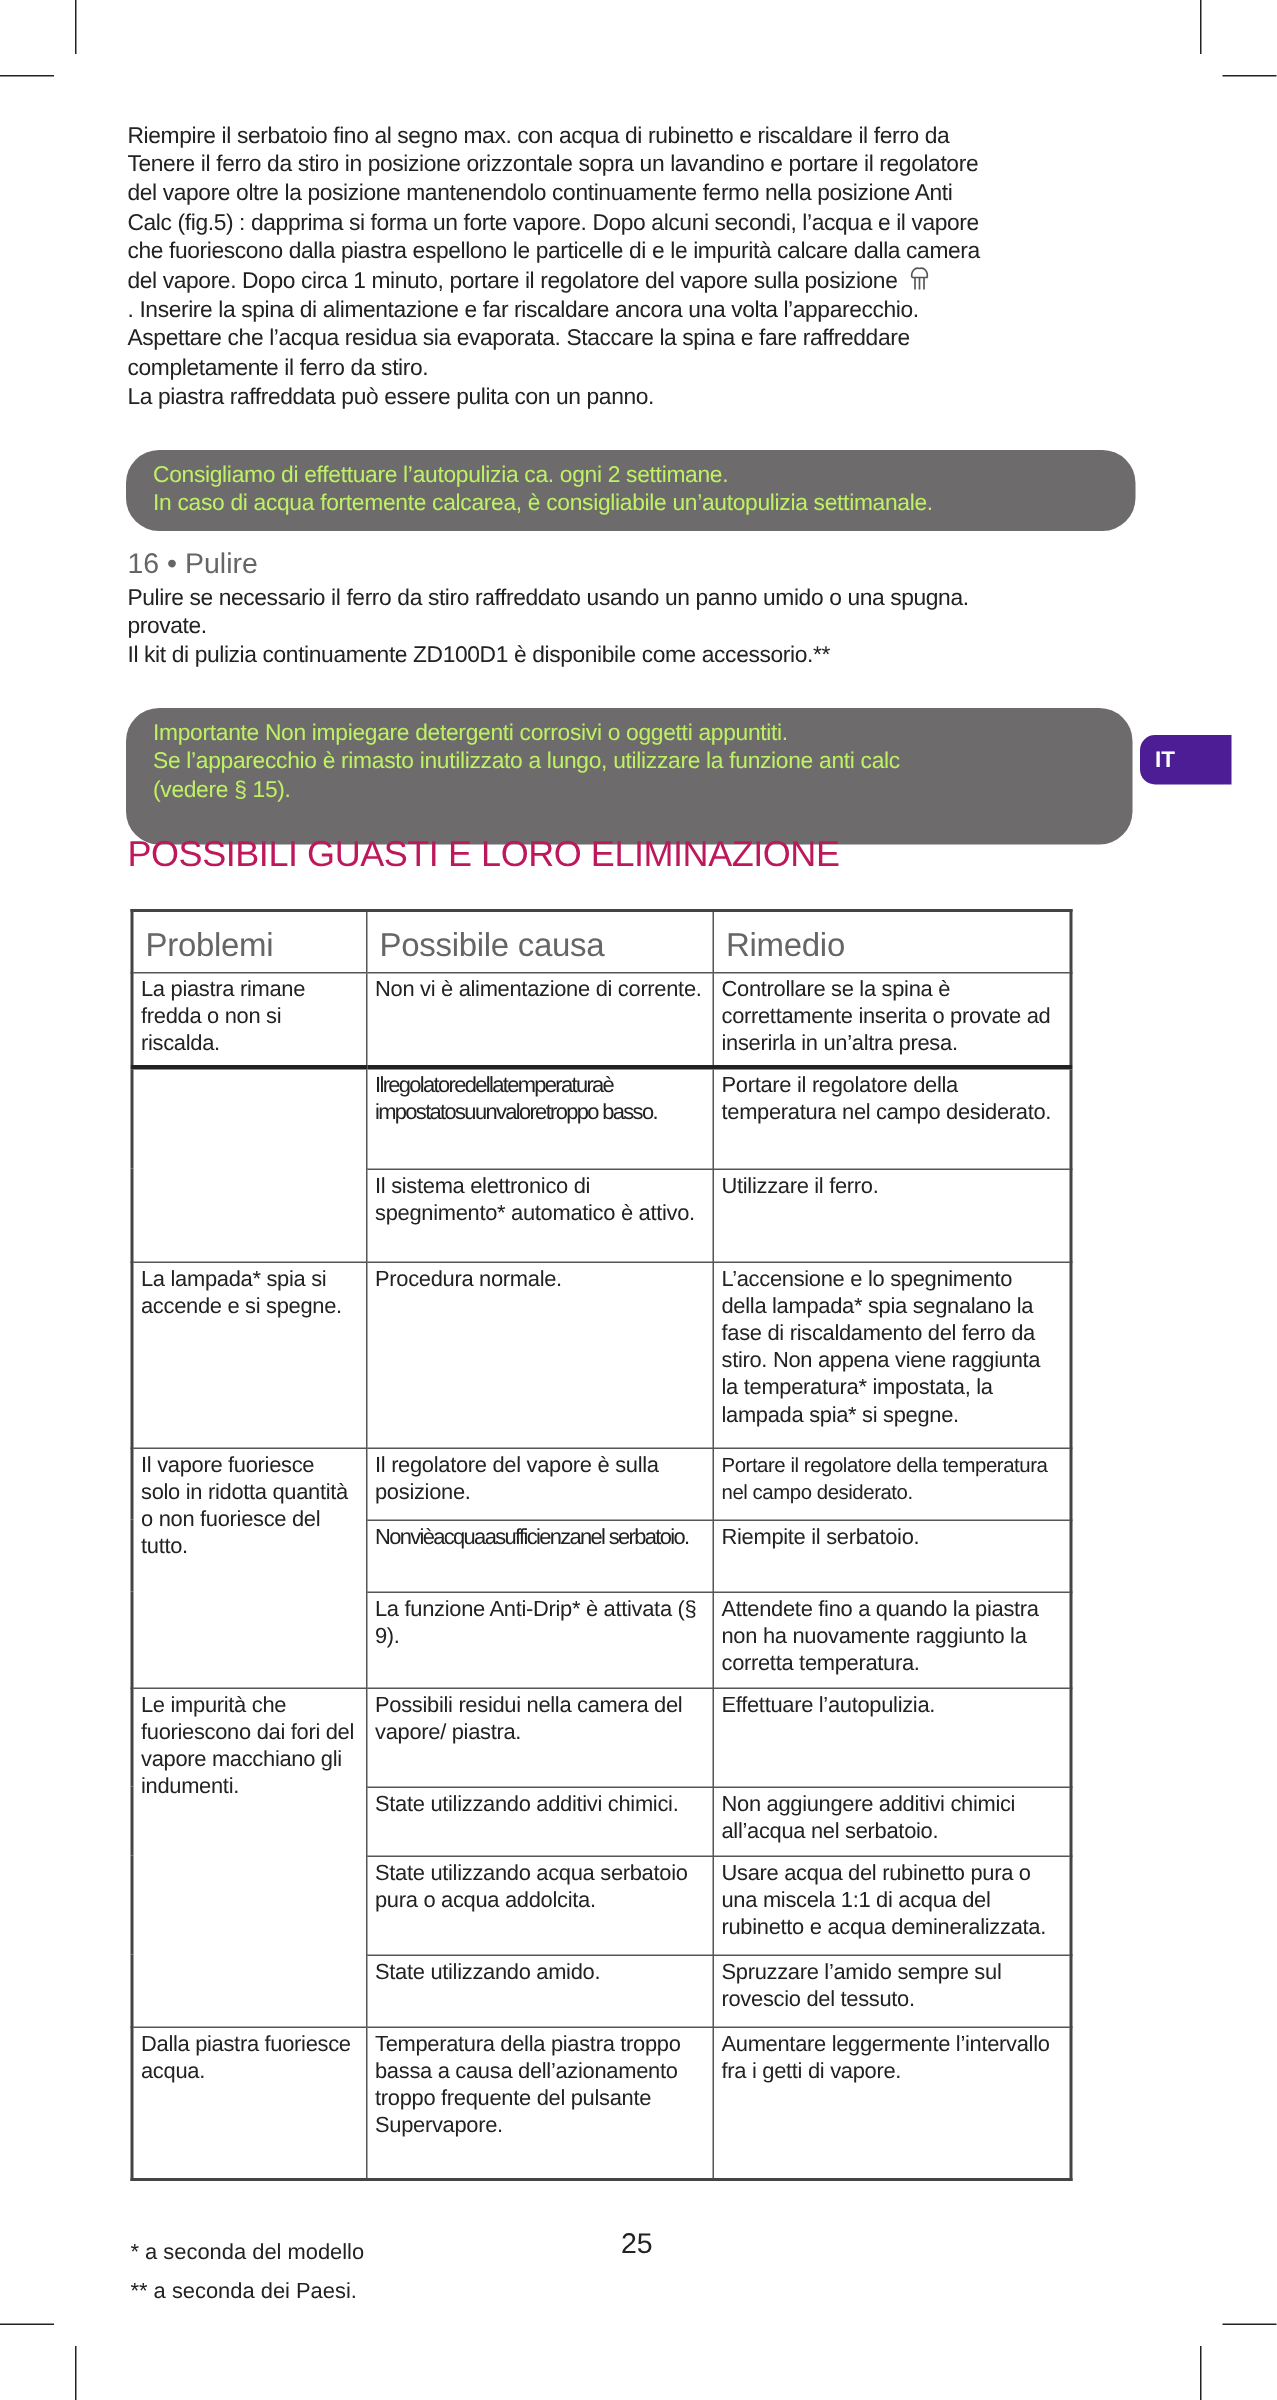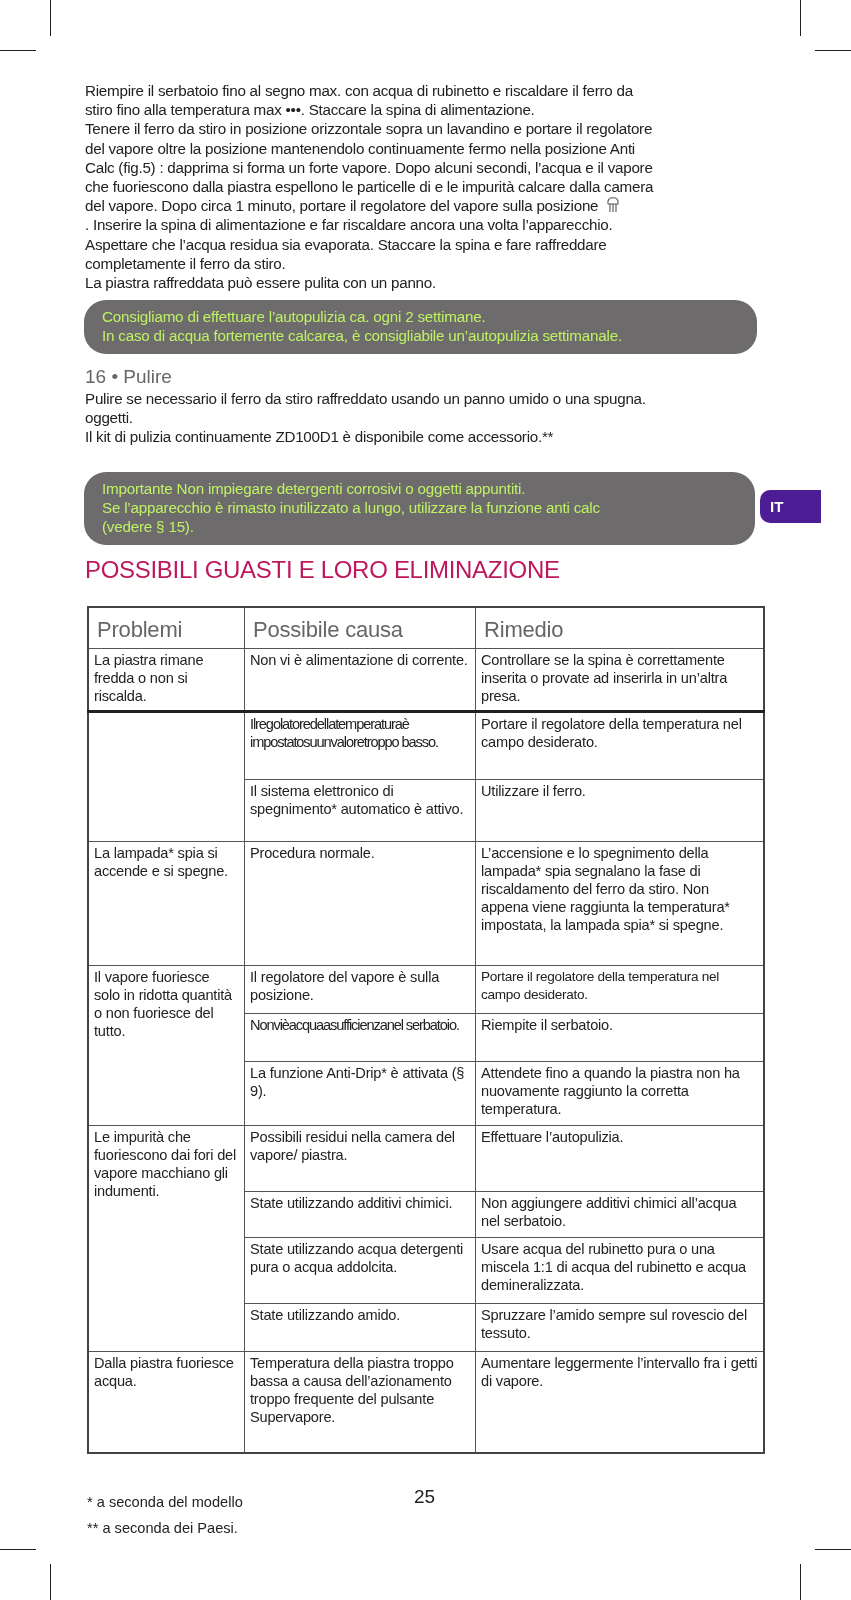--- a/index.html
+++ b/index.html
@@ -9,21 +9,21 @@
   .p { position:absolute; left:85px; width:680px; font-size:15.2px; line-height:19.2px; letter-spacing:-0.25px; }
   .p div { white-space:nowrap; }
   .note { position:absolute; left:84px; background:#6d6b6c; color:#bef264; border-radius:22px;
           font-size:15.2px; line-height:19px; padding:7px 18px; box-sizing:border-box; letter-spacing:-0.2px; }
   .note div { white-space:nowrap; }
   .sec-title { position:absolute; left:85px; top:366px; font-size:19px; color:#666; }
   .h2 { position:absolute; left:85px; top:556px; font-size:24px; color:#be185d; letter-spacing:-0.3px; }
   .it-tab { position:absolute; left:760px; top:490px; width:61px; height:33px; background:#4c1d95;
             border-radius:10px 0 0 10px; color:#fff; font-weight:bold; font-size:15px; line-height:33px;
             padding-left:10px; box-sizing:border-box; }
-  table.t { position:absolute; left:87px; top:606px; width:678px; border-collapse:collapse;
+  table.t { position:absolute; left:87px; top:606px; width:628px; border-collapse:collapse;
             font-size:14.6px; line-height:18.2px; letter-spacing:-0.2px; }
   table.t td, table.t th { border:1.5px solid #555; vertical-align:top; padding:2px 5px 4px 5px; text-align:left; font-weight:normal; }
   table.t { border:2.5px solid #444; }
   table.t th { font-size:22px; color:#666; padding:10px 8px 6px 8px; line-height:24px; }
   table.t tr.thick td { border-top:3px solid #222; }
   .c1 { width:139px; } .c2 { width:214px; }
   .tight { letter-spacing:-1.1px; }
   .small { font-size:13.6px; letter-spacing:-0.3px; }
   .foot { position:absolute; left:87px; font-size:14.6px; }
   .pageno { position:absolute; left:414px; top:1486px; font-size:19px; }
@@ -36,21 +36,20 @@
 <div class="crop" style="left:800px;top:0;width:1px;height:36px;"></div>
 <div class="crop" style="left:0;top:50px;width:36px;height:1px;"></div>
 <div class="crop" style="left:815px;top:50px;width:36px;height:1px;"></div>
 <div class="crop" style="left:0;top:1549px;width:36px;height:1px;"></div>
 <div class="crop" style="left:815px;top:1549px;width:36px;height:1px;"></div>
 <div class="crop" style="left:50px;top:1564px;width:1px;height:36px;"></div>
 <div class="crop" style="left:800px;top:1564px;width:1px;height:36px;"></div>
 
 <div class="p" style="top:81px;">
   <div>Riempire il serbatoio fino al segno max. con acqua di rubinetto e riscaldare il ferro da</div>
-  <div>stiro fino alla temperatura max •••. Staccare la spina di alimentazione.</div>
   <div>Tenere il ferro da stiro in posizione orizzontale sopra un lavandino e portare il regolatore</div>
   <div>del vapore oltre la posizione mantenendolo continuamente fermo nella posizione Anti</div>
   <div>Calc (fig.5) : dapprima si forma un forte vapore. Dopo alcuni secondi, l’acqua e il vapore</div>
   <div>che fuoriescono dalla piastra espellono le particelle di e le impurità calcare dalla camera</div>
   <div><span>del vapore. Dopo circa 1 minuto, portare il regolatore del vapore sulla posizione</span><svg class="iron-icon" viewBox="0 0 18 18">
         <path d="M4 8 C3 4,6 1,9 2 C12 1,15 4,14 8 L12 8 L12 16 M9 8 L9 16 M6 8 L6 16 M4 8 L14 8" fill="none" stroke="#555" stroke-width="1.1"></path>
       </svg></div>
   <div>. Inserire la spina di alimentazione e far riscaldare ancora una volta l’apparecchio.</div>
   <div>Aspettare che l’acqua residua sia evaporata. Staccare la spina e fare raffreddare</div>
   <div>completamente il ferro da stiro.</div>
@@ -58,25 +57,25 @@
 </div>
 
 <div class="note" style="top:300px;width:673px;height:54px;">
   <div>Consigliamo di effettuare l’autopulizia ca. ogni 2 settimane.</div>
   <div>In caso di acqua fortemente calcarea, è consigliabile un’autopulizia settimanale.</div>
 </div>
 
 <div class="sec-title">16 • Pulire</div>
 <div class="p" style="top:389px;">
   <div>Pulire se necessario il ferro da stiro raffreddato usando un panno umido o una spugna.</div>
-  <div>oggetti.</div>
+  <div>provate.</div>
   <div>Il kit di pulizia continuamente ZD100D1 è disponibile come accessorio.**</div>
 </div>
 
-<div class="note" style="top:472px;width:671px;height:73px;">
+<div class="note" style="top:472px;width:671px;height:91px;">
   <div>Importante Non impiegare detergenti corrosivi o oggetti appuntiti.</div>
   <div>Se l’apparecchio è rimasto inutilizzato a lungo, utilizzare la funzione anti calc</div>
   <div>(vedere § 15).</div>
 </div>
 
 <div class="it-tab">IT</div>
 
 <div class="h2">POSSIBILI GUASTI E LORO ELIMINAZIONE</div>
 
 <table class="t">
@@ -121,21 +120,21 @@
   <tr style="height:66px;">
     <td rowspan="4">Le impurità che fuoriescono dai fori del vapore macchiano gli indumenti.</td>
     <td>Possibili residui nella camera del vapore/ piastra.</td>
     <td>Effettuare l’autopulizia.</td>
   </tr>
   <tr style="height:46px;">
     <td>State utilizzando additivi chimici.</td>
     <td>Non aggiungere additivi chimici all’acqua nel serbatoio.</td>
   </tr>
   <tr style="height:66px;">
-    <td>State utilizzando acqua detergenti pura o acqua addolcita.</td>
+    <td>State utilizzando acqua serbatoio pura o acqua addolcita.</td>
     <td>Usare acqua del rubinetto pura o una miscela 1:1 di acqua del rubinetto e acqua demineralizzata.</td>
   </tr>
   <tr style="height:48px;">
     <td>State utilizzando amido.</td>
     <td>Spruzzare l’amido sempre sul rovescio del tessuto.</td>
   </tr>
   <tr style="height:102px;">
     <td>Dalla piastra fuoriesce acqua.</td>
     <td>Temperatura della piastra troppo bassa a causa dell’azionamento troppo frequente del pulsante Supervapore.</td>
     <td>Aumentare leggermente l’intervallo fra i getti di vapore.</td>

